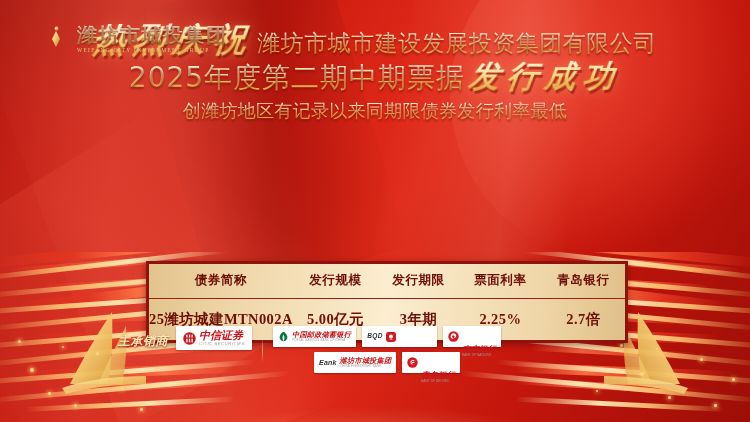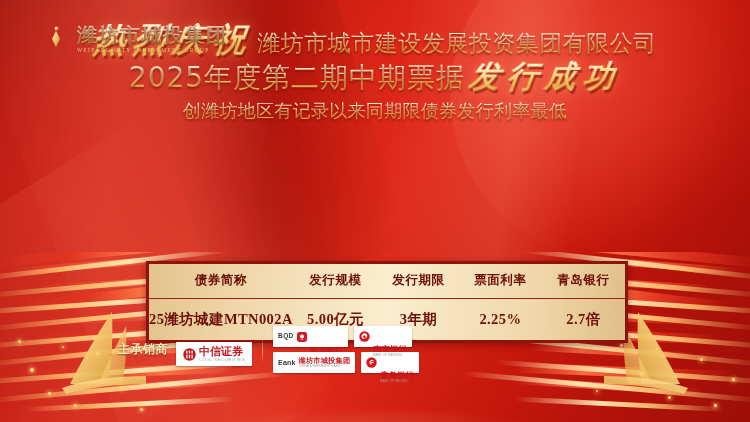--- a/index.html
+++ b/index.html
@@ -163,21 +163,21 @@
   #bond-table td {
     font-family:"Liberation Serif", serif;
     font-size:14.5px; font-weight:bold; height:40px; letter-spacing:.4px;
   }
   .col-a { width:30%; } .col-b { width:18%; } .col-c { width:17%; }
   .col-d { width:17.5%; } .col-e { width:17.5%; }
 
   
   #underwriters {
     position:absolute; left:118px; top:326px; width:520px; z-index:7;
-    display:flex; align-items:flex-start; gap:4px;
+    display:flex; align-items:flex-start; gap:4px;font-style:italic;
   }
   .uw-label {
     font-family:"DejaVu Sans", sans-serif;
     font-size:12px; font-weight:bold; letter-spacing:.5px;
     color:#ffe9b4; text-shadow:0 1px 2px rgba(90,8,4,.7);
     white-space:nowrap; padding-top:6px;
   }
   .logo-chip {
     background:#ffffff; border-radius:1px;
     display:flex; align-items:center; justify-content:center; gap:3px;
@@ -188,21 +188,21 @@
     font-family:"DejaVu Sans", sans-serif;
     font-weight:bold; color:#c8161a; line-height:1; white-space:nowrap;
   }
   .chip-en {
     font-family:"Liberation Sans", sans-serif;
     color:#9a9a9a; line-height:1; white-space:nowrap; letter-spacing:.1px;
   }
   .chip-stack { display:flex; flex-direction:column; justify-content:center; gap:1.5px; }
 
   #lead-underwriter { display:flex; align-items:center; gap:8px; }
-  #citic-chip { height:24px; padding:2px 7px;margin-top:16px; }
+  #citic-chip { height:24px; padding:2px 7px; }
   #citic-chip .chip-cn { font-size:11px; }
   #citic-chip .chip-en { font-size:4.2px; letter-spacing:.55px; }
 
   .divider-v {
     width:1px; height:26px; margin:0 6px;
     background:linear-gradient(180deg, rgba(255,220,160,0), rgba(255,220,160,.65), rgba(255,220,160,0));
     align-self:center;
   }
 
   #joint-underwriters { display:flex; flex-direction:column; gap:5px; }
@@ -361,20 +361,29 @@
       </div>
     </div>
 
     <div class="divider-v"></div>
 
 
     <div id="joint-underwriters">
 
       <div class="uw-row">
 
+        <div class="logo-chip">
+          <svg class="mark" width="11" height="11" viewBox="0 0 11 11">
+            <path d="M5.5.7 C3.2 2 1.6 4 1.6 6.2 C1.6 8.4 3.3 10.2 5.5 10.3 C4.3 8.6 4.1 6 5.5 3.6 C6.9 6 6.7 8.6 5.5 10.3 C7.7 10.2 9.4 8.4 9.4 6.2 C9.4 4 7.8 2 5.5 .7 Z" fill="#067a3d"></path>
+          </svg>
+          <div class="chip-stack">
+            <span class="chip-cn sm">中国邮政储蓄银行</span>
+            <span class="chip-en sm">POSTAL SAVINGS BANK OF CHINA</span>
+          </div>
+        </div>
 
         <div class="logo-chip">
           <span class="chip-en md" style="color:#333;font-weight:bold;font-size:6.5px;letter-spacing:.4px;">BQD</span>
           <svg class="mark" width="10" height="10" viewBox="0 0 10 10">
             <rect x="0" y="0" width="10" height="10" rx="2.4" fill="#d7181f"></rect>
             <circle cx="5" cy="4.4" r="2" fill="#fff"></circle>
             <path d="M3.2 7.4 C4 6.6 6 6.6 6.8 7.4 Z" fill="#fff"></path>
           </svg>
           <span class="chip-cn md">青岛银行</span>
         </div>

